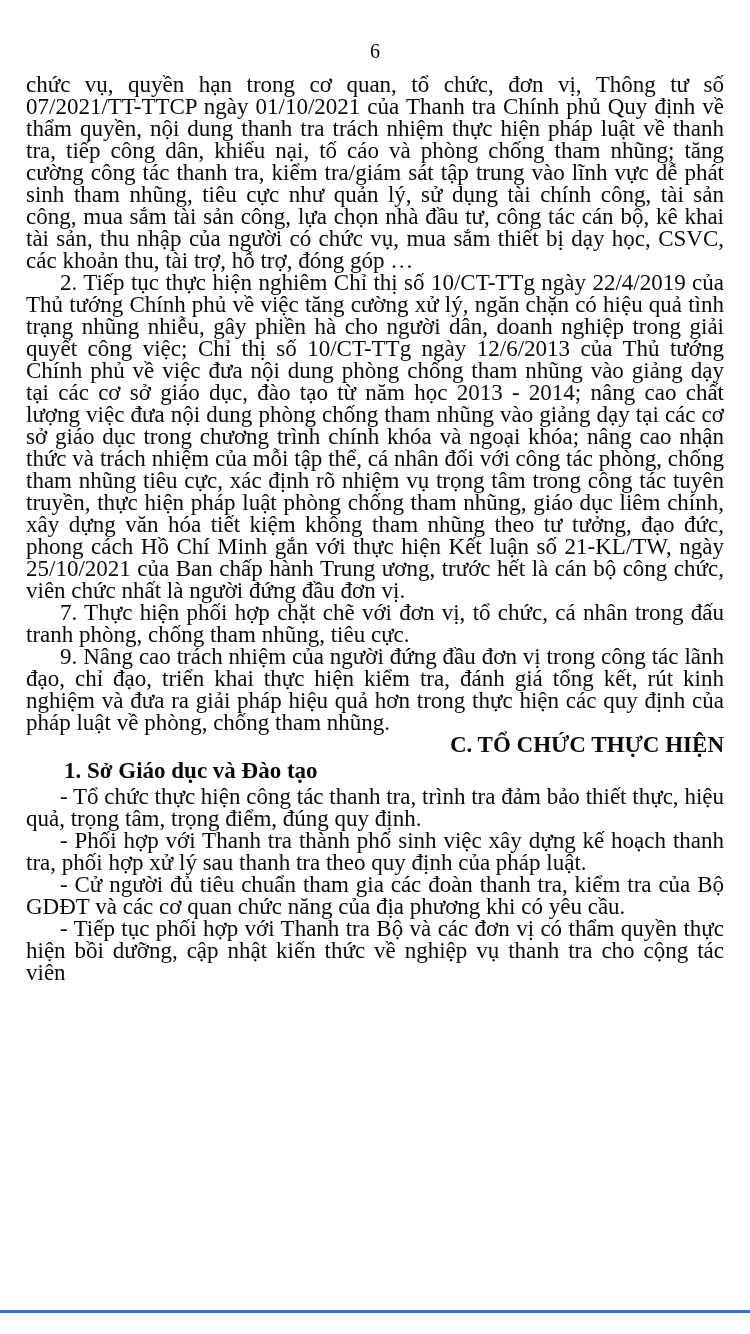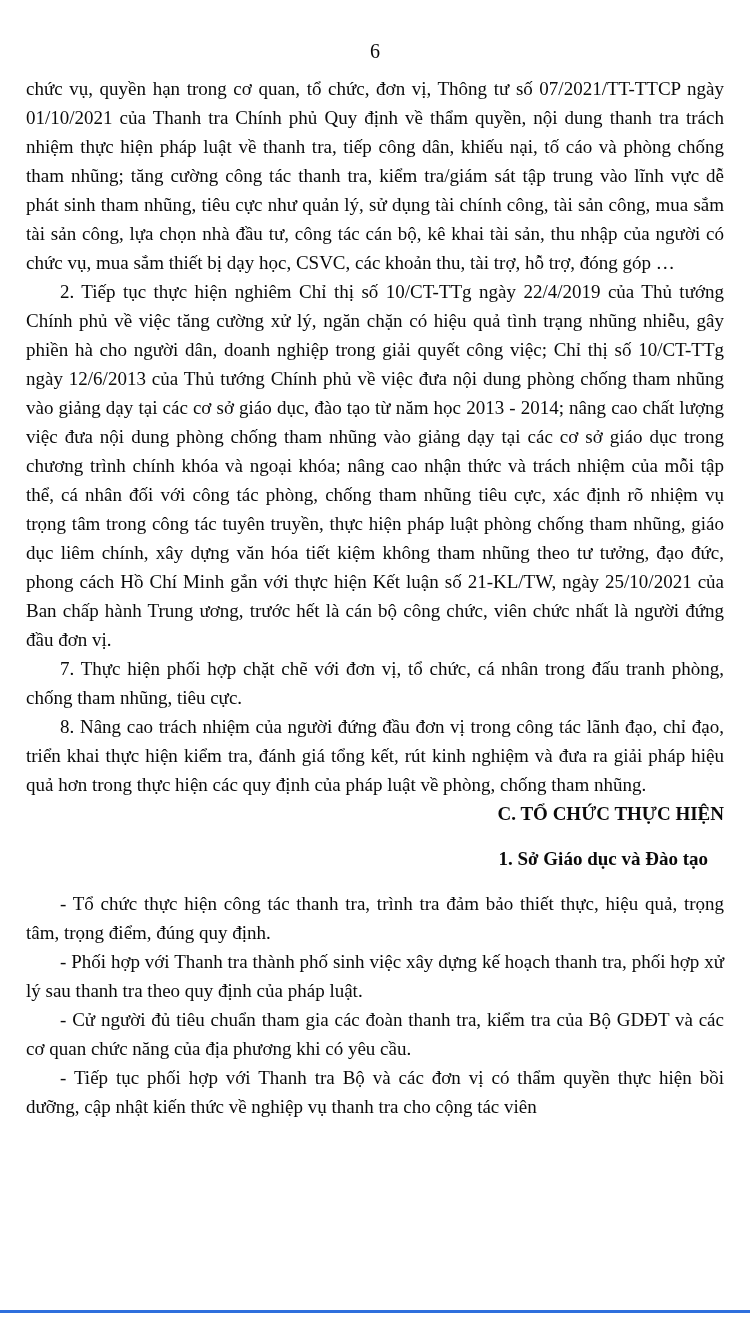--- a/index.html
+++ b/index.html
@@ -26,45 +26,45 @@
     padding: 30px 26px 0 26px;
   }
   .page-number {
     text-align: center;
     font-size: 20px;
     line-height: 26px;
     margin: 8px 0 10px 0;
     letter-spacing: 0.2px;
   }
   .body-text {
-    font-size: 19px;
-    line-height: 29px;
+    font-size: 23px;
+    line-height: 22px;
     text-align: justify;
     text-justify: inter-word;
     hyphens: none;
   }
   .para {
     margin: 0;
     text-align: justify;
     text-align-last: left;
   }
   .para.indent {
     text-indent: 34px;
   }
   .heading {
     margin: 0;
     font-weight: bold;
     text-indent: 34px;
     text-align: right;
   }
   .subheading {
-    margin: 16px;
+    margin: 4px;
     font-weight: bold;
     text-indent: 34px;
-    text-align: right;
+    text-align: left;
   }
   .bottom-bar {
     position: absolute;
     left: 0;
     bottom: 0;
     width: 750px;
     height: 22px;
     background: #ffffff;
     border-top: 1px solid #d8d8d8;
   }
@@ -85,21 +85,21 @@
   <div class="page-number">6</div>
 
   <div class="body-text">
 
     <p class="para">chức vụ, quyền hạn trong cơ quan, tổ chức, đơn vị, Thông tư số 07/2021/TT-TTCP ngày 01/10/2021 của Thanh tra Chính phủ Quy định về thẩm quyền, nội dung thanh tra trách nhiệm thực hiện pháp luật về thanh tra, tiếp công dân, khiếu nại, tố cáo và phòng chống tham nhũng; tăng cường công tác thanh tra, kiểm tra/giám sát tập trung vào lĩnh vực dễ phát sinh tham nhũng, tiêu cực như quản lý, sử dụng tài chính công, tài sản công, mua sắm tài sản công, lựa chọn nhà đầu tư, công tác cán bộ, kê khai tài sản, thu nhập của người có chức vụ, mua sắm thiết bị dạy học, CSVC, các khoản thu, tài trợ, hỗ trợ, đóng góp …</p>
 
     <p class="para indent">2. Tiếp tục thực hiện nghiêm Chỉ thị số 10/CT-TTg ngày 22/4/2019 của Thủ tướng Chính phủ về việc tăng cường xử lý, ngăn chặn có hiệu quả tình trạng nhũng nhiễu, gây phiền hà cho người dân, doanh nghiệp trong giải quyết công việc; Chỉ thị số 10/CT-TTg ngày 12/6/2013 của Thủ tướng Chính phủ về việc đưa nội dung phòng chống tham nhũng vào giảng dạy tại các cơ sở giáo dục, đào tạo từ năm học 2013 - 2014; nâng cao chất lượng việc đưa nội dung phòng chống tham nhũng vào giảng dạy tại các cơ sở giáo dục trong chương trình chính khóa và ngoại khóa; nâng cao nhận thức và trách nhiệm của mỗi tập thể, cá nhân đối với công tác phòng, chống tham nhũng tiêu cực, xác định rõ nhiệm vụ trọng tâm trong công tác tuyên truyền, thực hiện pháp luật phòng chống tham nhũng, giáo dục liêm chính, xây dựng văn hóa tiết kiệm không tham nhũng theo tư tưởng, đạo đức, phong cách Hồ Chí Minh gắn với thực hiện Kết luận số 21-KL/TW, ngày 25/10/2021 của Ban chấp hành Trung ương, trước hết là cán bộ công chức, viên chức nhất là người đứng đầu đơn vị.</p>
 
     <p class="para indent">7. Thực hiện phối hợp chặt chẽ với đơn vị, tổ chức, cá nhân trong đấu tranh phòng, chống tham nhũng, tiêu cực.</p>
 
-    <p class="para indent">8. Nâng cao trách nhiệm của người đứng đầu đơn vị trong công tác lãnh đạo, chỉ đạo, triển khai thực hiện kiểm tra, đánh giá tổng kết, rút kinh nghiệm và đưa ra giải pháp hiệu quả hơn trong thực hiện các quy định của pháp luật về phòng, chống tham nhũng.</p>
+    <p class="para indent">9. Nâng cao trách nhiệm của người đứng đầu đơn vị trong công tác lãnh đạo, chỉ đạo, triển khai thực hiện kiểm tra, đánh giá tổng kết, rút kinh nghiệm và đưa ra giải pháp hiệu quả hơn trong thực hiện các quy định của pháp luật về phòng, chống tham nhũng.</p>
 
     <p class="heading">C. TỔ CHỨC THỰC HIỆN</p>
 
     <p class="subheading">1. Sở Giáo dục và Đào tạo</p>
 
     <p class="para indent">- Tổ chức thực hiện công tác thanh tra, trình tra đảm bảo thiết thực, hiệu quả, trọng tâm, trọng điểm, đúng quy định.</p>
 
     <p class="para indent">- Phối hợp với Thanh tra thành phố sinh việc xây dựng kế hoạch thanh tra, phối hợp xử lý sau thanh tra theo quy định của pháp luật.</p>
 
     <p class="para indent">- Cử người đủ tiêu chuẩn tham gia các đoàn thanh tra, kiểm tra của Bộ GDĐT và các cơ quan chức năng của địa phương khi có yêu cầu.</p>

